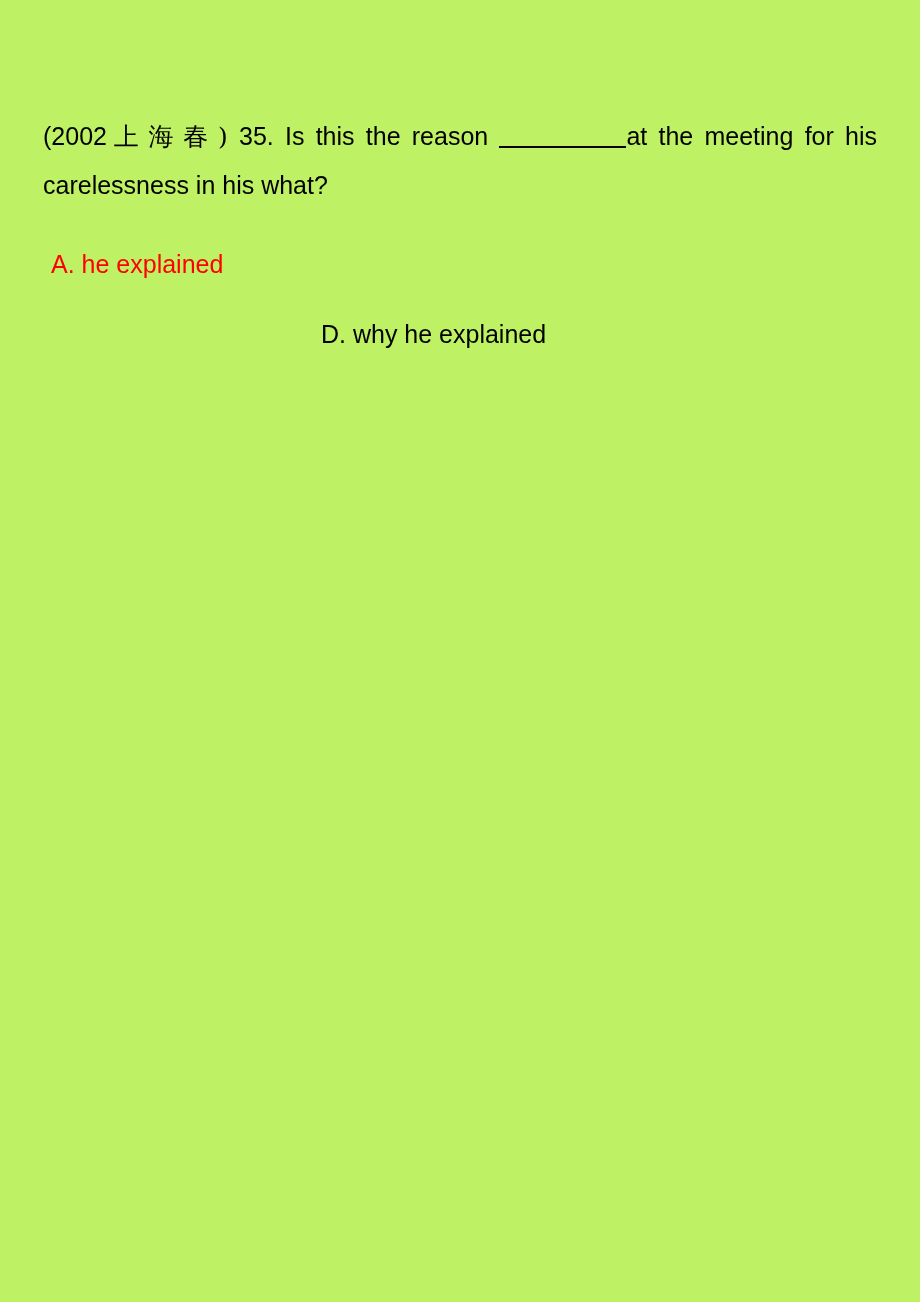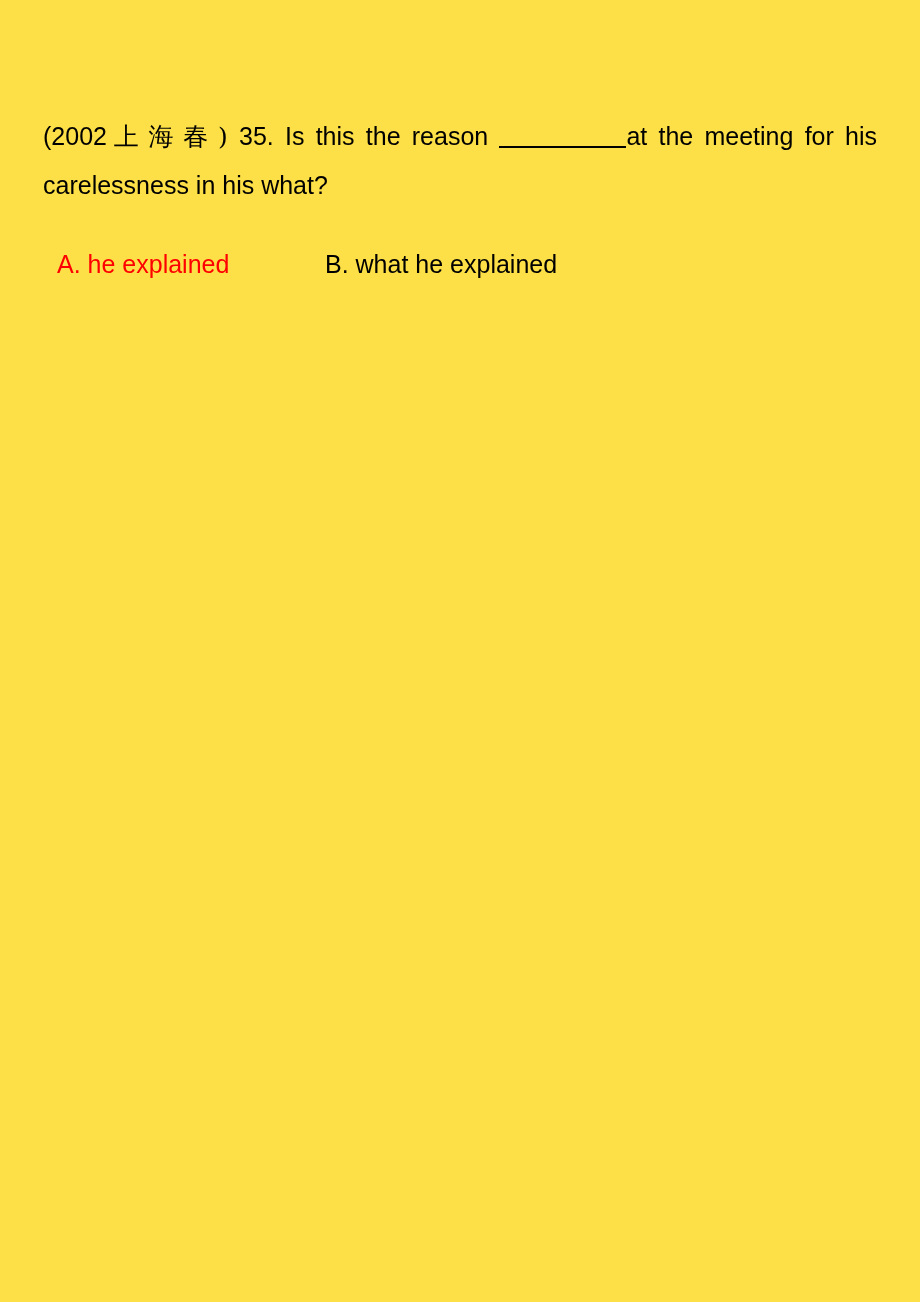--- a/index.html
+++ b/index.html
@@ -9,21 +9,21 @@
     background: #ffffff;
   }
   body {
     font-family: "Liberation Sans", sans-serif;
     color: #000000;
   }
   .page {
     position: relative;
     width: 920px;
     height: 1302px;
-    background: #fde047;
+    background: #bef264;
     overflow: hidden;
     box-sizing: border-box;
   }
   .content {
     position: absolute;
     left: 43px;
     top: 112px;
     width: 834px;
   }
 
@@ -61,21 +61,21 @@
     width: 127px;
     border-bottom: 2px solid #000000;
     vertical-align: -3px;
     margin-right: 0;
     font-size: 0;
     line-height: 0;
   }
 
   
   .options {
-    margin: 14px;
+    margin: 8px;
     padding: 0;
   }
   .option-row {
     font-size: 25px;
     line-height: 30px;
     position: relative;
     height: 30px;
   }
   .option-row.row-a { margin-top: 40px; }
   .option-row.row-c { margin-top: 40px; }
@@ -100,21 +100,21 @@
         <span>35.</span>
         <span>Is this the reason</span>
         <span class="blank"></span><span>at the meeting for his</span></span>
       <span class="line2">carelessness in his what?</span>
     </div>
 
     <div class="options">
 
       <div class="option-row row-a">
         <span class="opt col-left answer-red">A. he explained</span>
-        <span class="opt col-right">B. what he explained</span>
       </div>
 
       <div class="option-row row-c">
+        <span class="opt col-right-d">D. why he explained</span>
       </div>
 
     </div>
   </div>
 </div>
 
 </body></html>

